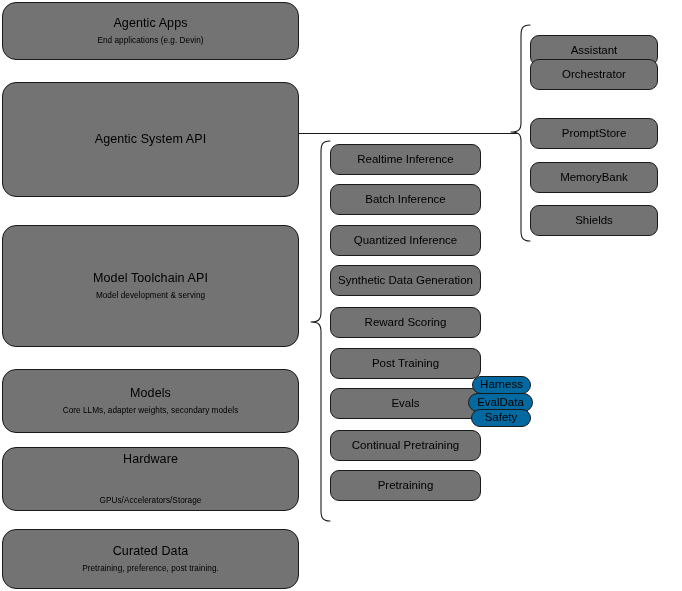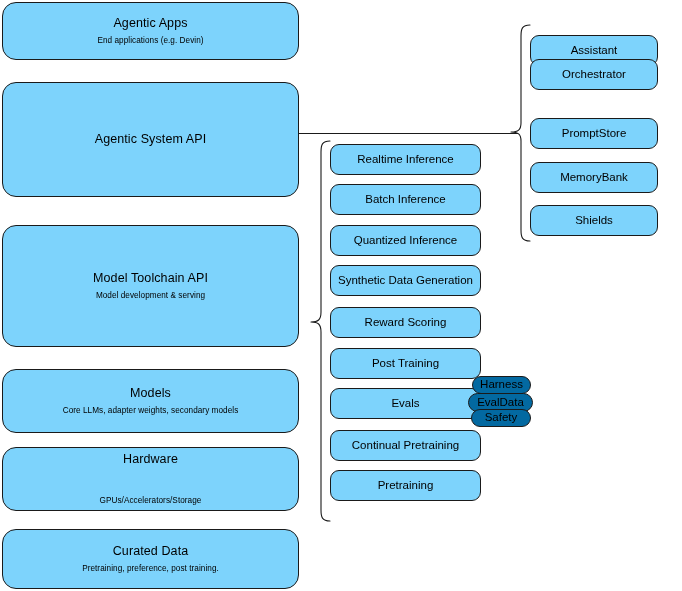--- a/index.html
+++ b/index.html
@@ -21,21 +21,21 @@
     left: 0;
     top: 0;
     width: 682px;
     height: 591px;
   }
 
   
   .node {
     position: absolute;
     box-sizing: border-box;
-    background: #7dd3fc;
+    background: #737373;
     border: 1px solid #1a1a1a;
     display: flex;
     flex-direction: column;
     align-items: center;
     justify-content: center;
     line-height: 1.25;
   }
 
   
   .layer {

